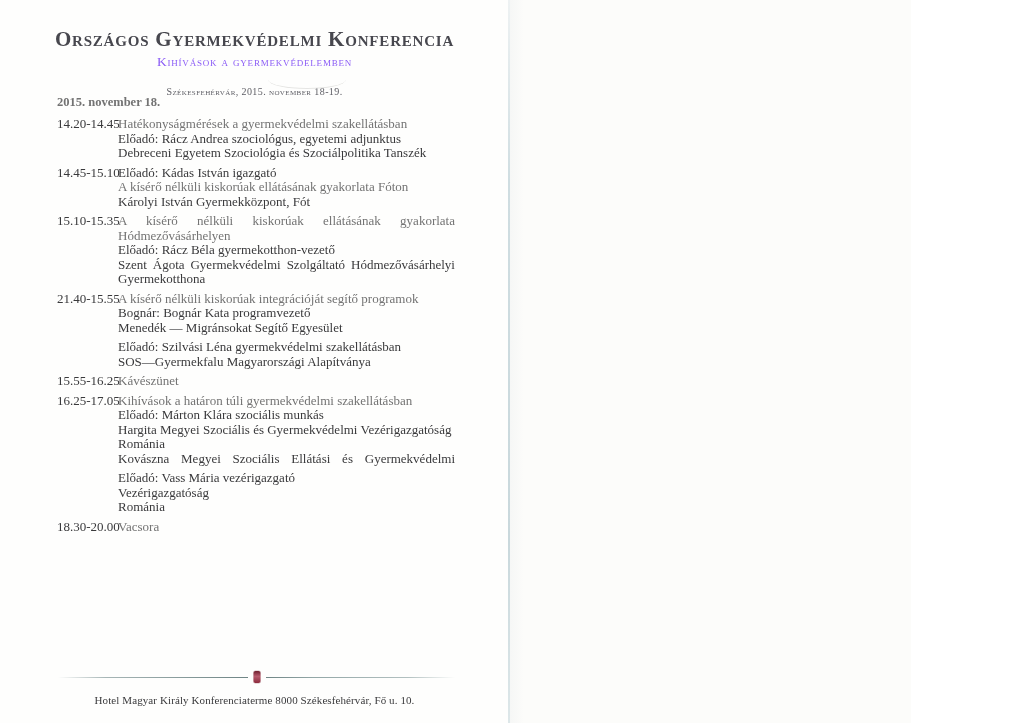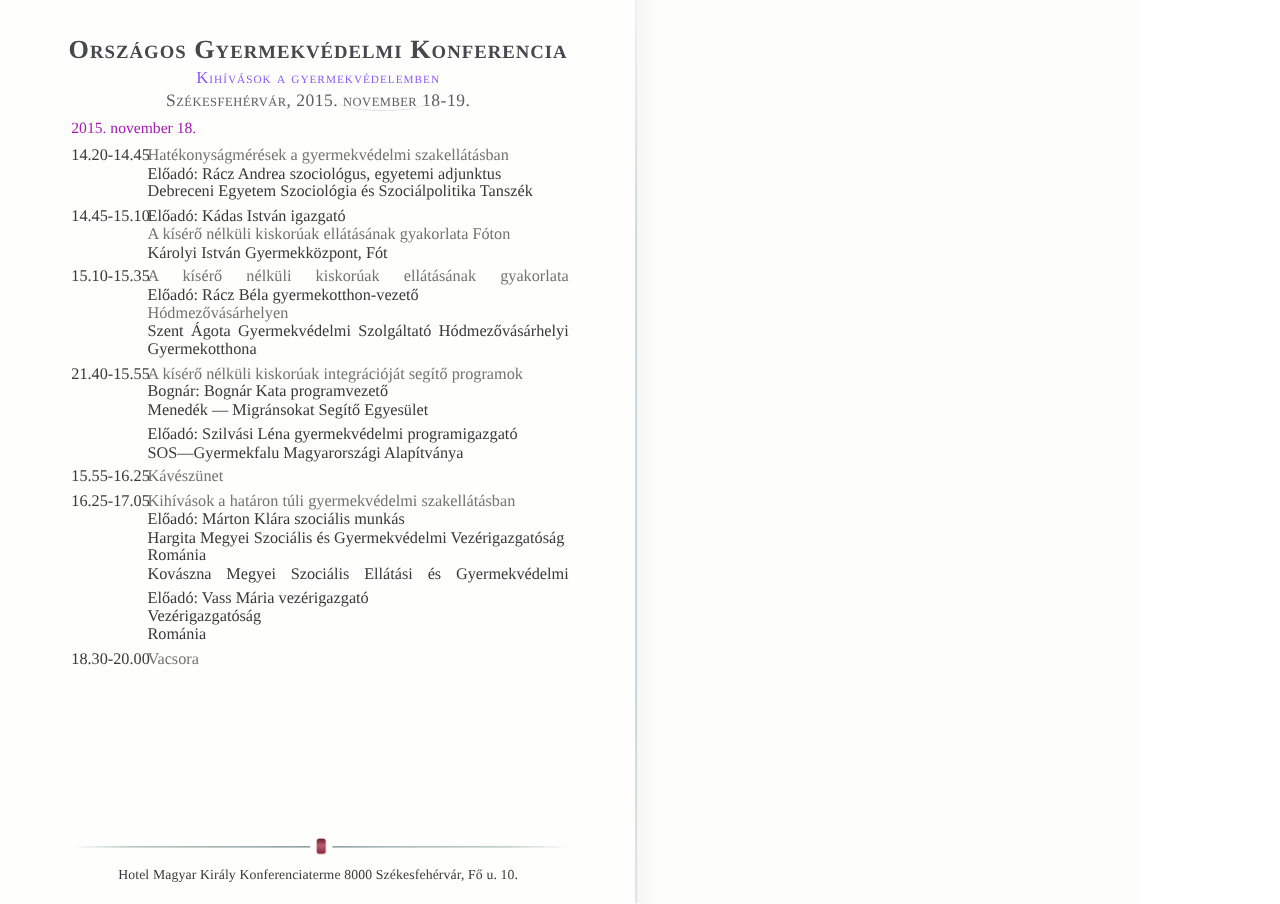--- a/index.html
+++ b/index.html
@@ -20,30 +20,30 @@
   .hdr{position:absolute;left:0;top:0;width:509px;text-align:center;}
   .title{
     margin-top:27px;font-variant:small-caps;font-weight:bold;
     font-size:21px;letter-spacing:0.8px;color:#47474e;
   }
   .subtitle{
     margin-top:2px;font-variant:small-caps;font-size:13.5px;
     letter-spacing:0.8px;color:#8b5cf6;
   }
   .venue{
-    margin-top:4px;font-variant:small-caps;font-size:14px;
+    margin-top:16px;font-variant:small-caps;font-size:10px;
     letter-spacing:0.4px;color:#5d5d64;
   }
   .crease{
     position:absolute;left:268px;top:70px;width:78px;height:18px;
     border-bottom:1px solid #e0e0de;border-radius:50%;opacity:.8;
   }
   .dateh{
     position:absolute;left:57px;top:95px;
-    font-weight:normal;font-size:12.5px;color:#a21caf;
+    font-weight:bold;font-size:12.5px;color:#737373;
   }
   .sched{
     position:absolute;left:57px;top:117px;width:398px;
     font-size:13px;line-height:14.5px;color:#39393b;
   }
   .entry{display:flex;margin-bottom:5px;}
   .time{width:61px;flex:none;white-space:nowrap;}
   .content{width:337px;}
   .ln{min-height:14.5px;}
   .b{font-weight:normal;color:#737373;}
@@ -103,34 +103,34 @@
           <div class="ln">Előadó: Kádas István igazgató</div>
           <div class="ln b">A kísérő nélküli kiskorúak ellátásának gyakorlata Fóton</div>
           <div class="ln">Károlyi István Gyermekközpont, Fót</div>
         </div>
       </div>
 
       <div class="entry">
         <div class="time">15.10-15.35</div>
         <div class="content">
           <div class="ln b jl">A kísérő nélküli kiskorúak ellátásának gyakorlata</div>
+          <div class="ln b">Hódmezővásárhelyen</div>
           <div class="ln">Előadó: Rácz Béla gyermekotthon-vezető</div>
-          <div class="ln b">Hódmezővásárhelyen</div>
           <div class="ln jl">Szent Ágota Gyermekvédelmi Szolgáltató Hódmezővásárhelyi</div>
           <div class="ln">Gyermekotthona</div>
         </div>
       </div>
 
       <div class="entry">
         <div class="time">21.40-15.55</div>
         <div class="content">
           <div class="ln b">A kísérő nélküli kiskorúak integrációját segítő programok</div>
           <div class="ln">Bognár: Bognár Kata programvezető</div>
           <div class="ln">Menedék — Migránsokat Segítő Egyesület</div>
-          <div class="ln sp">Előadó: Szilvási Léna gyermekvédelmi programigazgató</div>
+          <div class="ln sp">Előadó: Szilvási Léna gyermekvédelmi szakellátásban</div>
           <div class="ln">SOS—Gyermekfalu Magyarországi Alapítványa</div>
         </div>
       </div>
 
       <div class="entry">
         <div class="time">15.55-16.25</div>
         <div class="content">
           <div class="ln b">Kávészünet</div>
         </div>
       </div>

